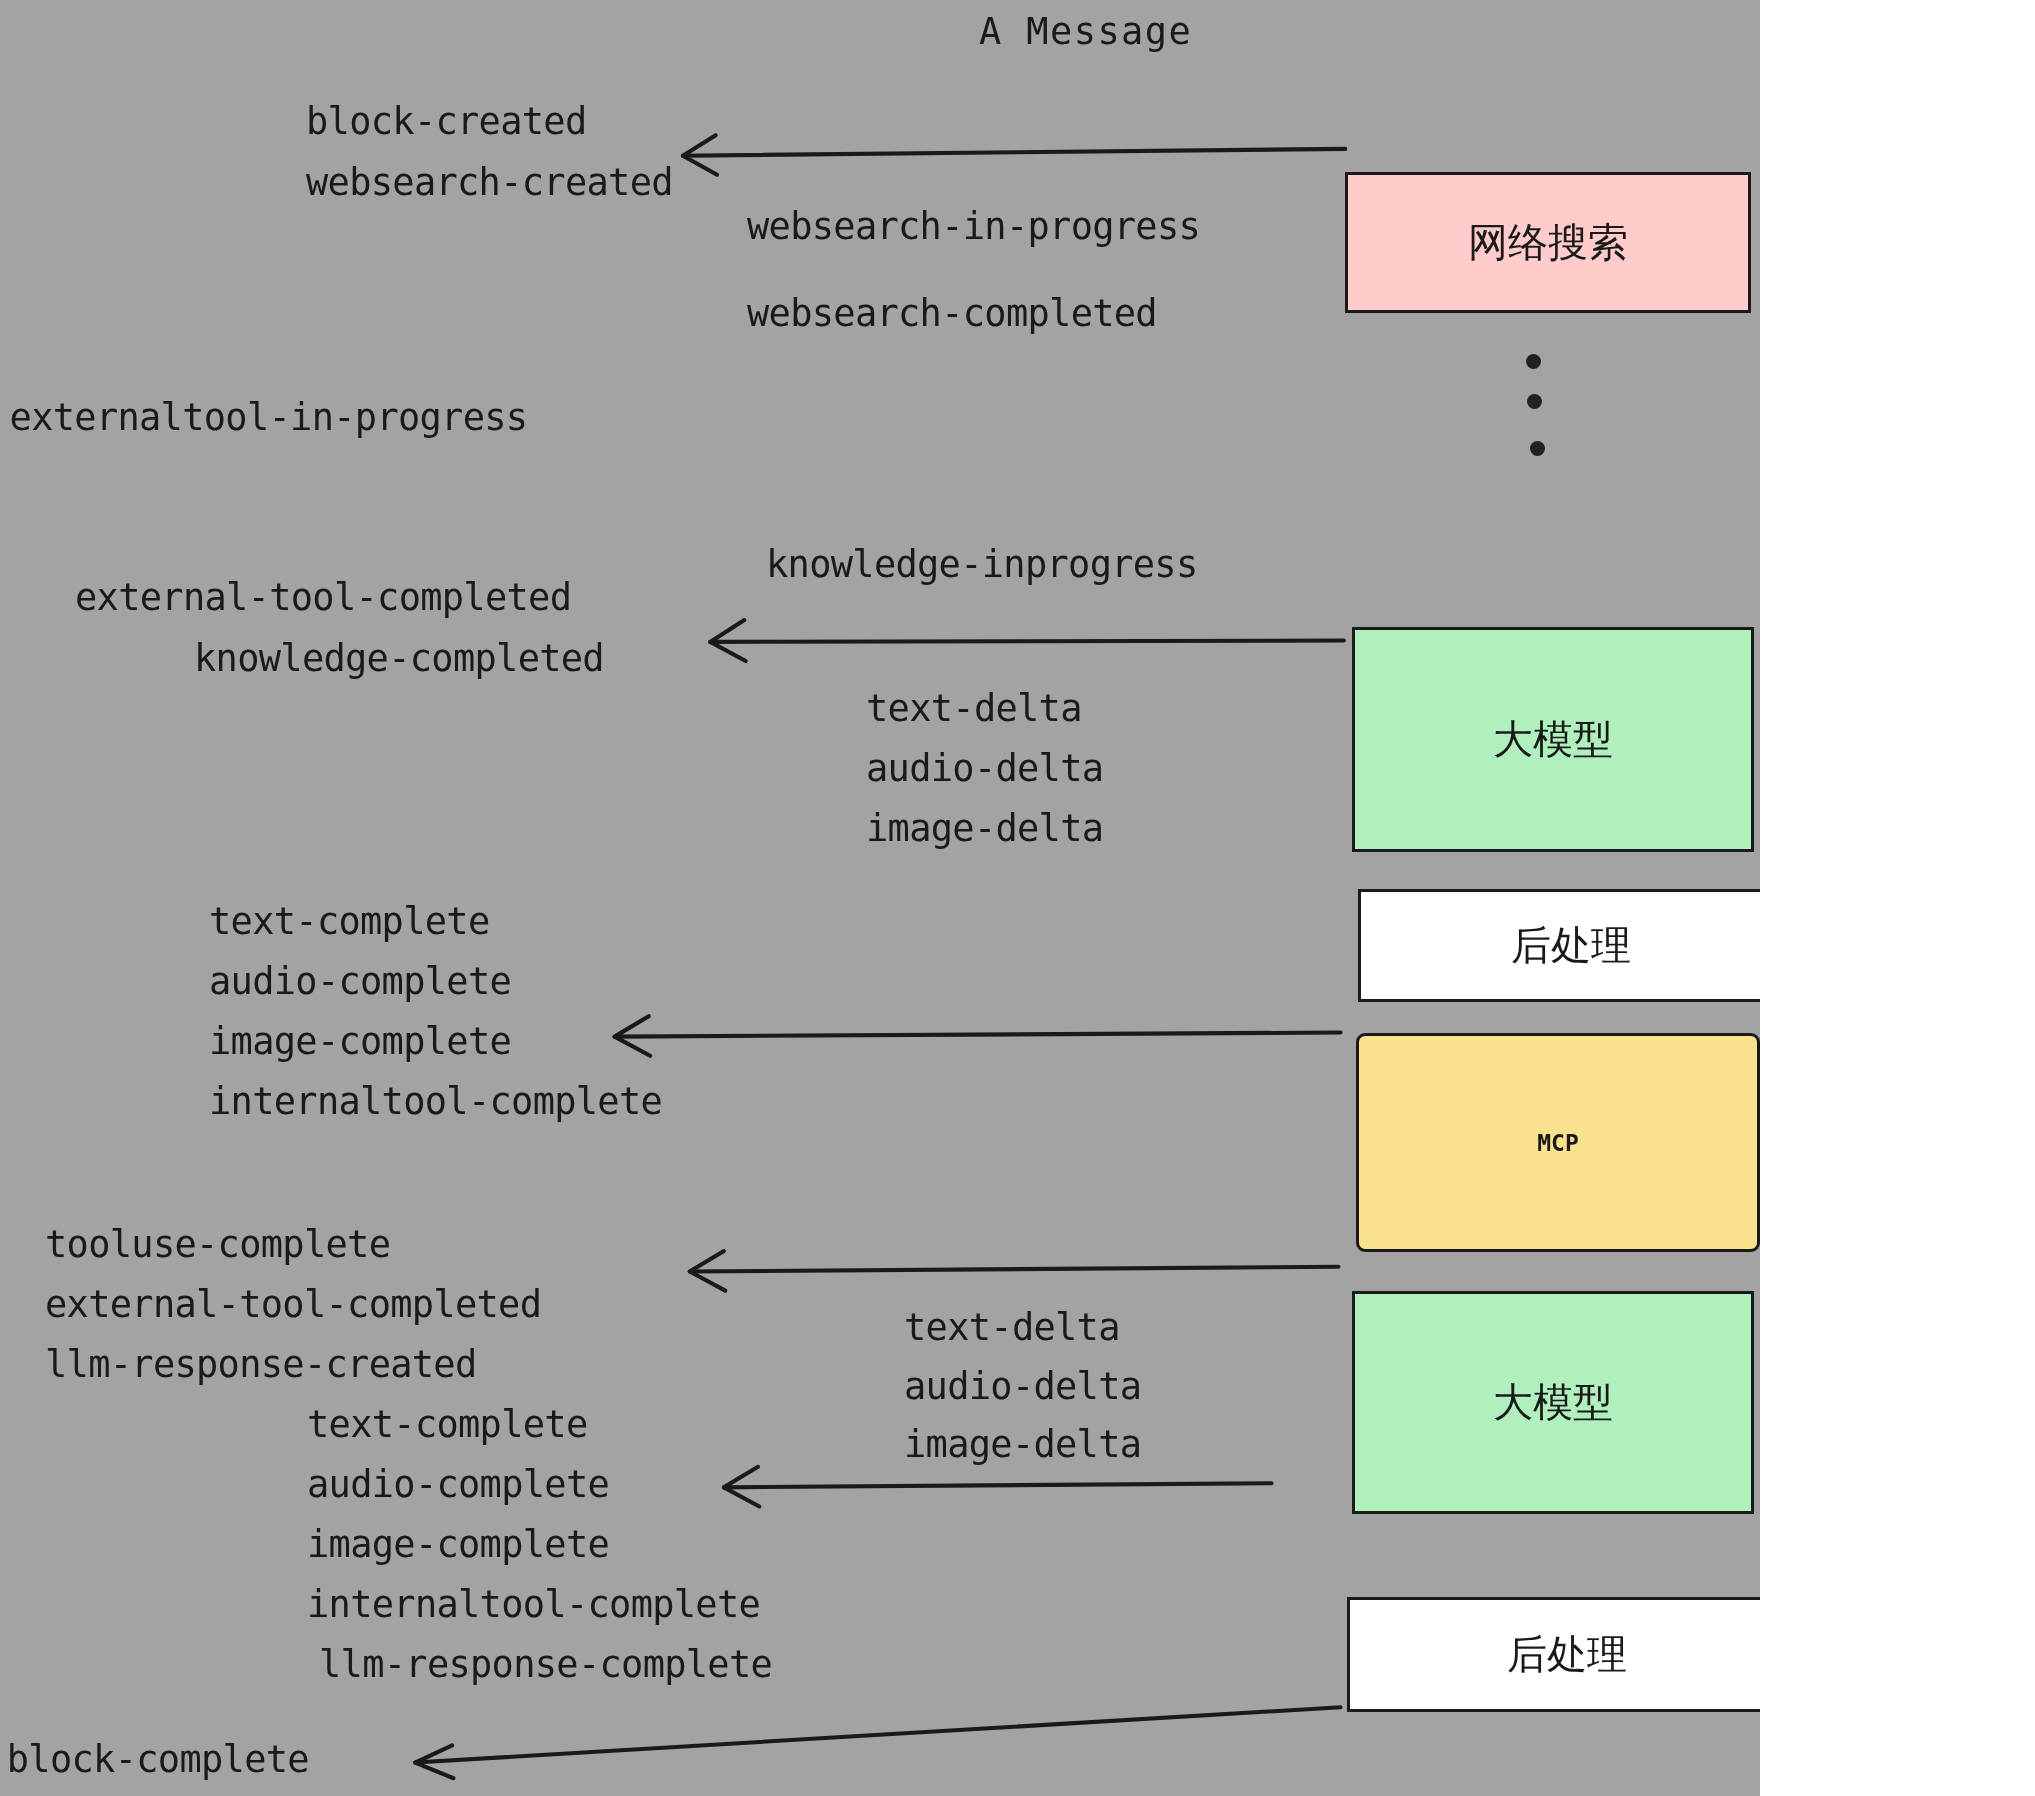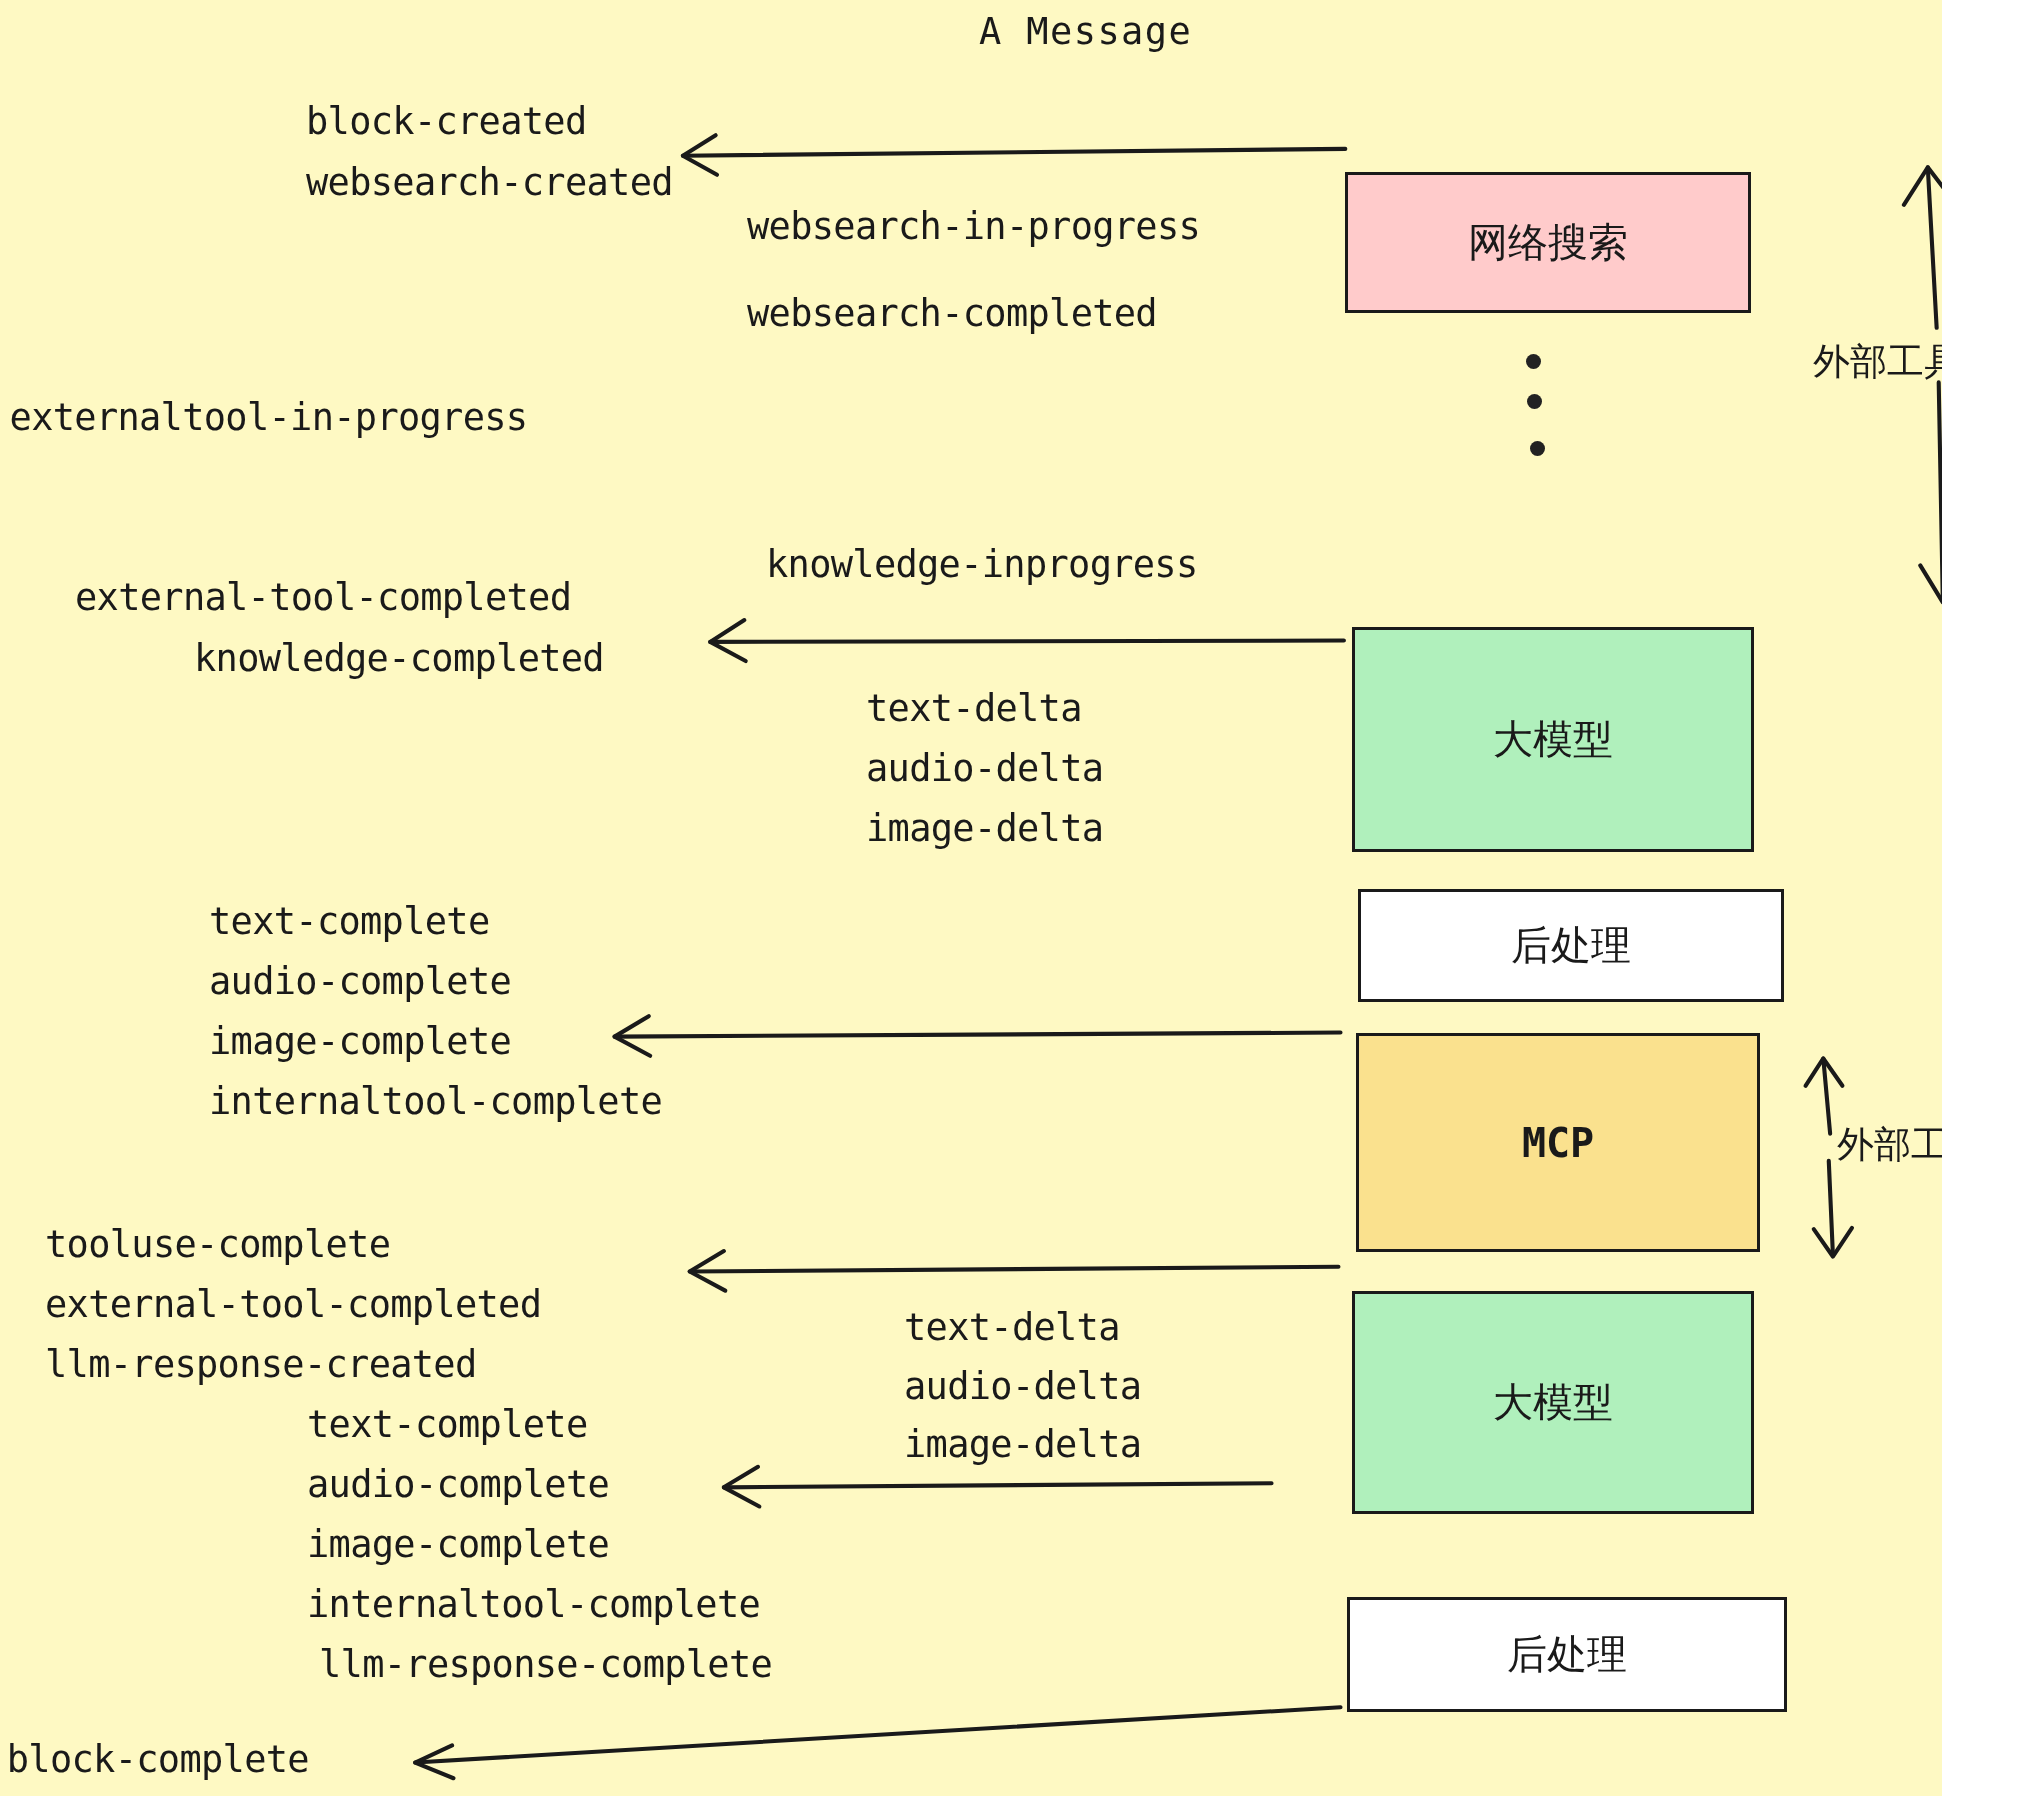--- a/index.html
+++ b/index.html
@@ -2,23 +2,23 @@
 <html style="font-size:11px"><head>
 <meta charset="utf-8">
 <style>
   html, body {
     margin: 0;
     padding: 0;
     background: #ffffff;
   }
   #canvas {
     position: relative;
-    width: 1942px;
+    width: 1760px;
     height: 1796px;
-    background: #fef9c3;
+    background: #a3a3a3;
     font-family: "DejaVu Sans Mono", monospace;
     overflow: hidden;
   }
   .title {
     position: absolute;
     font-family: "DejaVu Sans Mono", monospace;
     font-size: 37px;
     color: #1a1a1a;
     letter-spacing: 1.4px;
     white-space: pre;
@@ -37,22 +37,23 @@
     border: 3.4px solid #1a1a1a;
     display: flex;
     align-items: center;
     justify-content: center;
     font-family: "DejaVu Sans", sans-serif;
     font-size: 40px;
     color: #1a1a1a;
   }
   .node.mono {
     font-family: "DejaVu Sans Mono", monospace;
-    font-size: 40px;
+    font-size: 23px;
     font-weight: bold;
+    border-radius: 9px;
   }
   .dot {
     position: absolute;
     width: 15px;
     height: 15px;
     border-radius: 50%;
     background: #222222;
   }
   .grouplabel {
     position: absolute;

